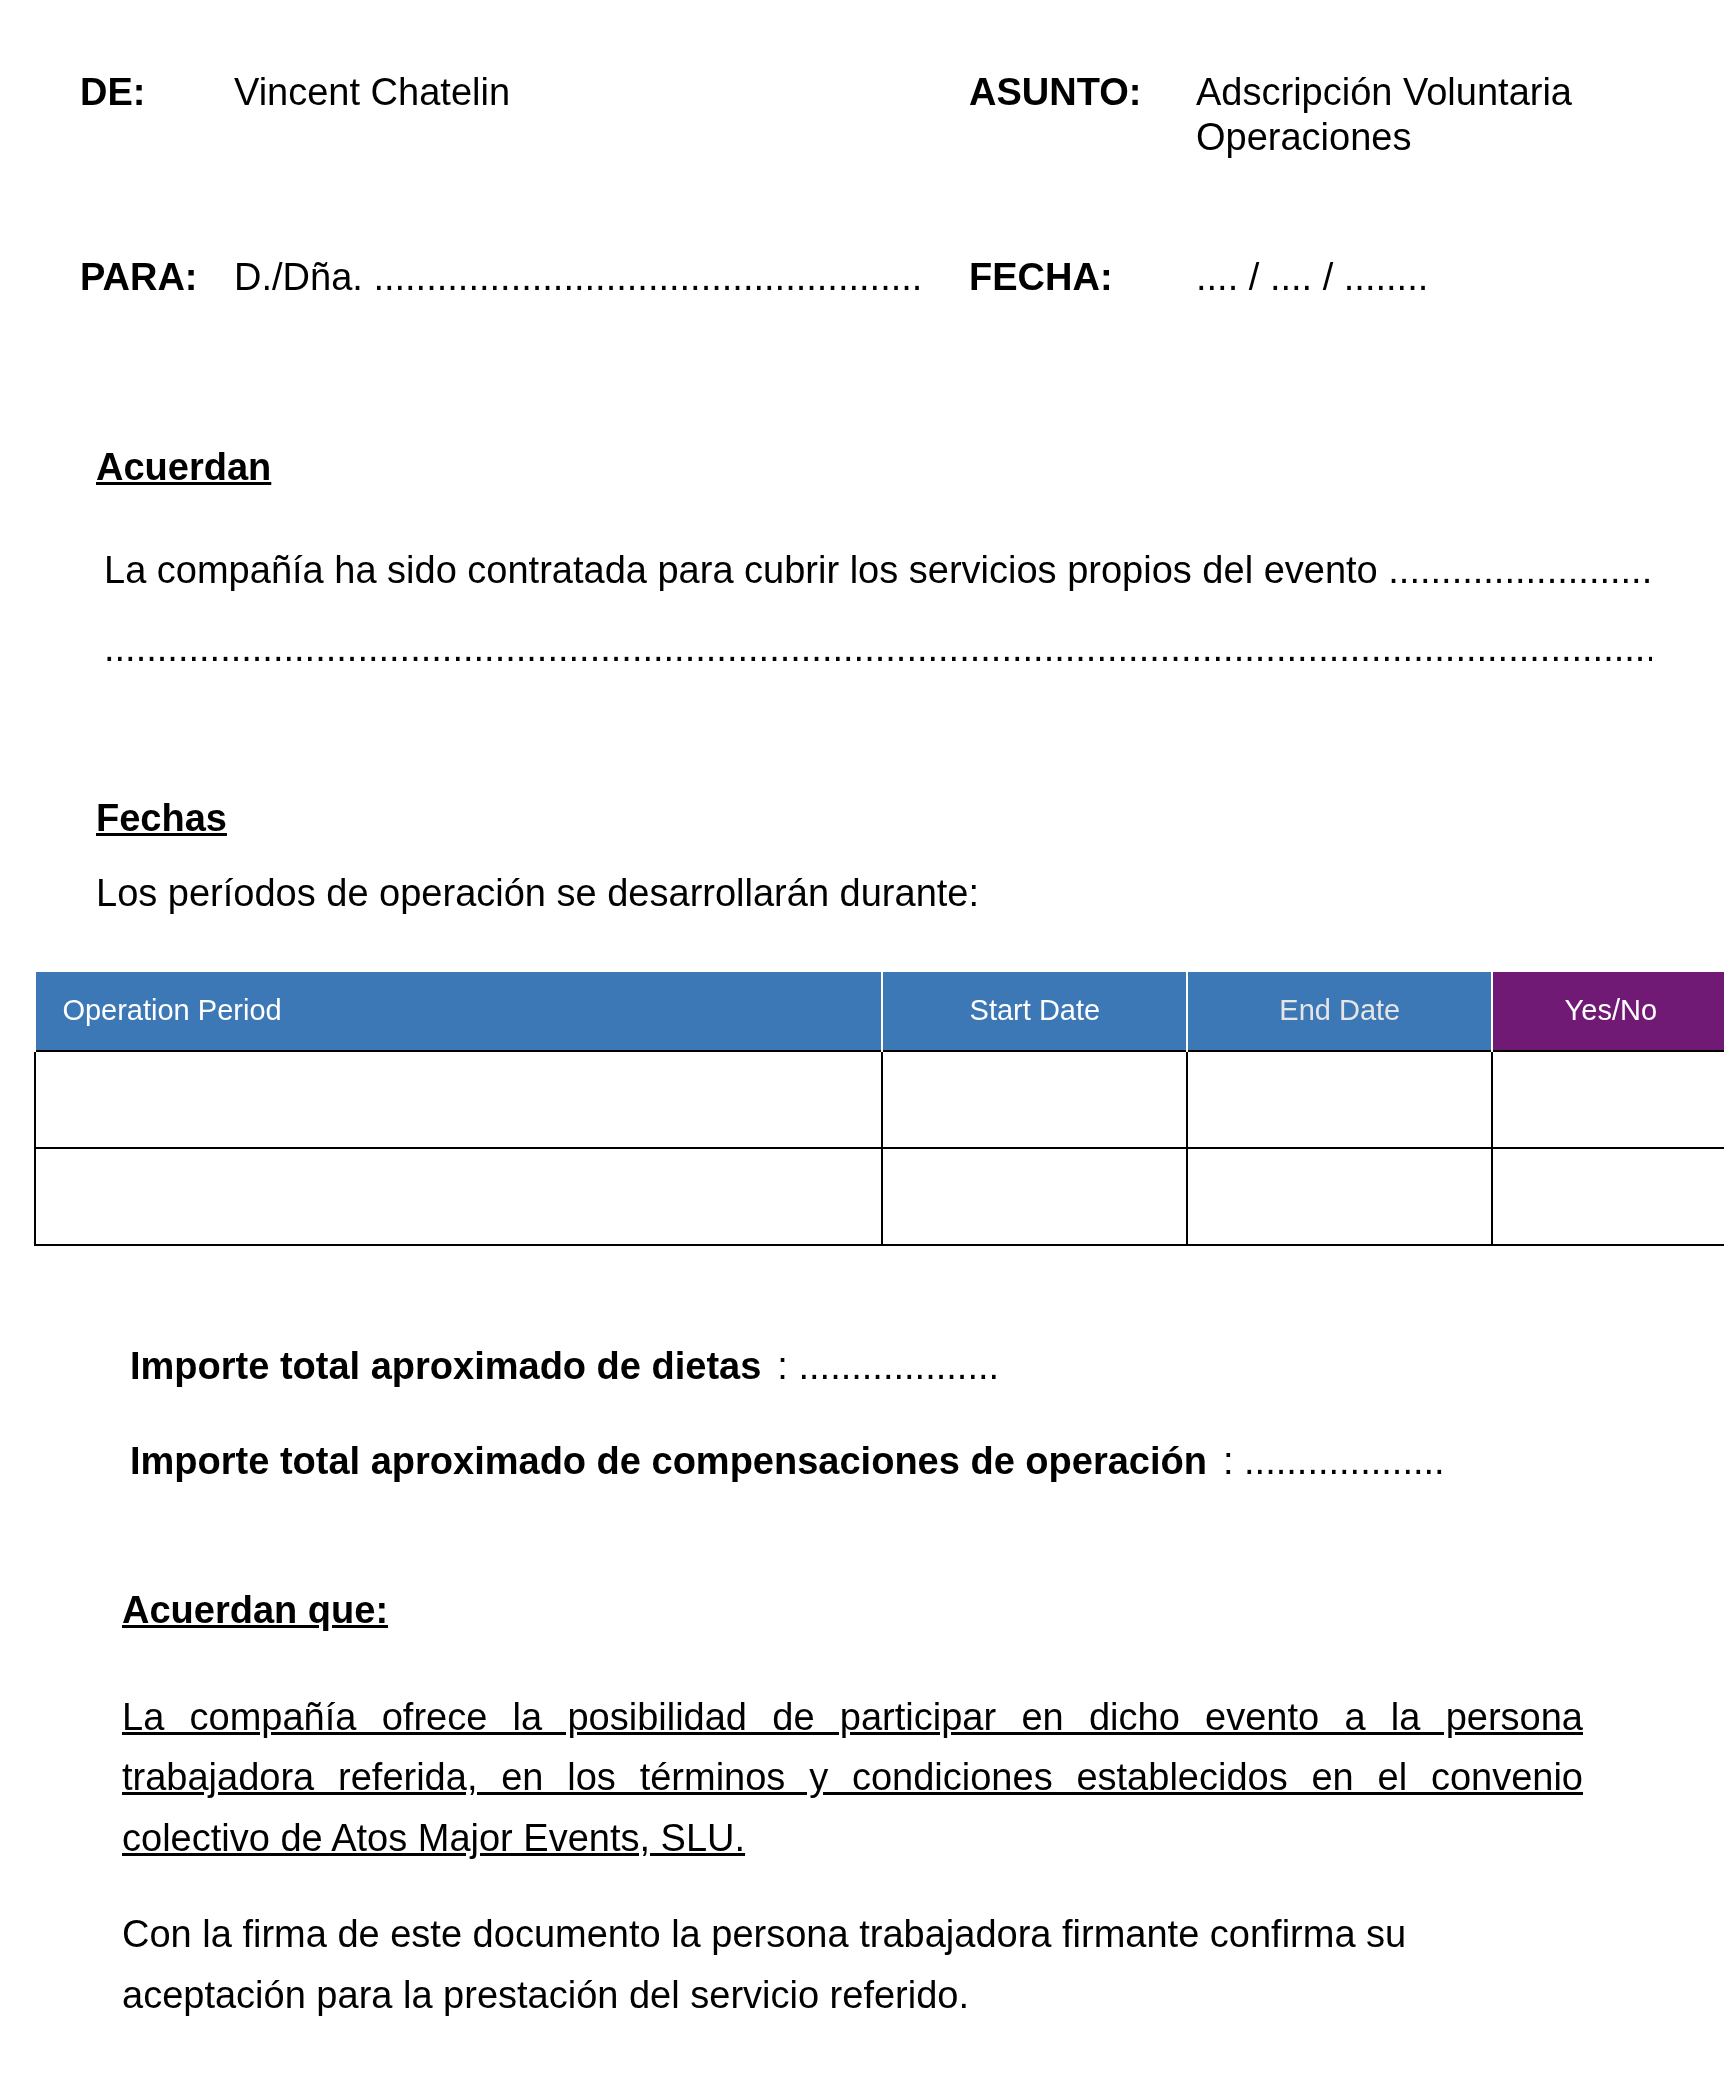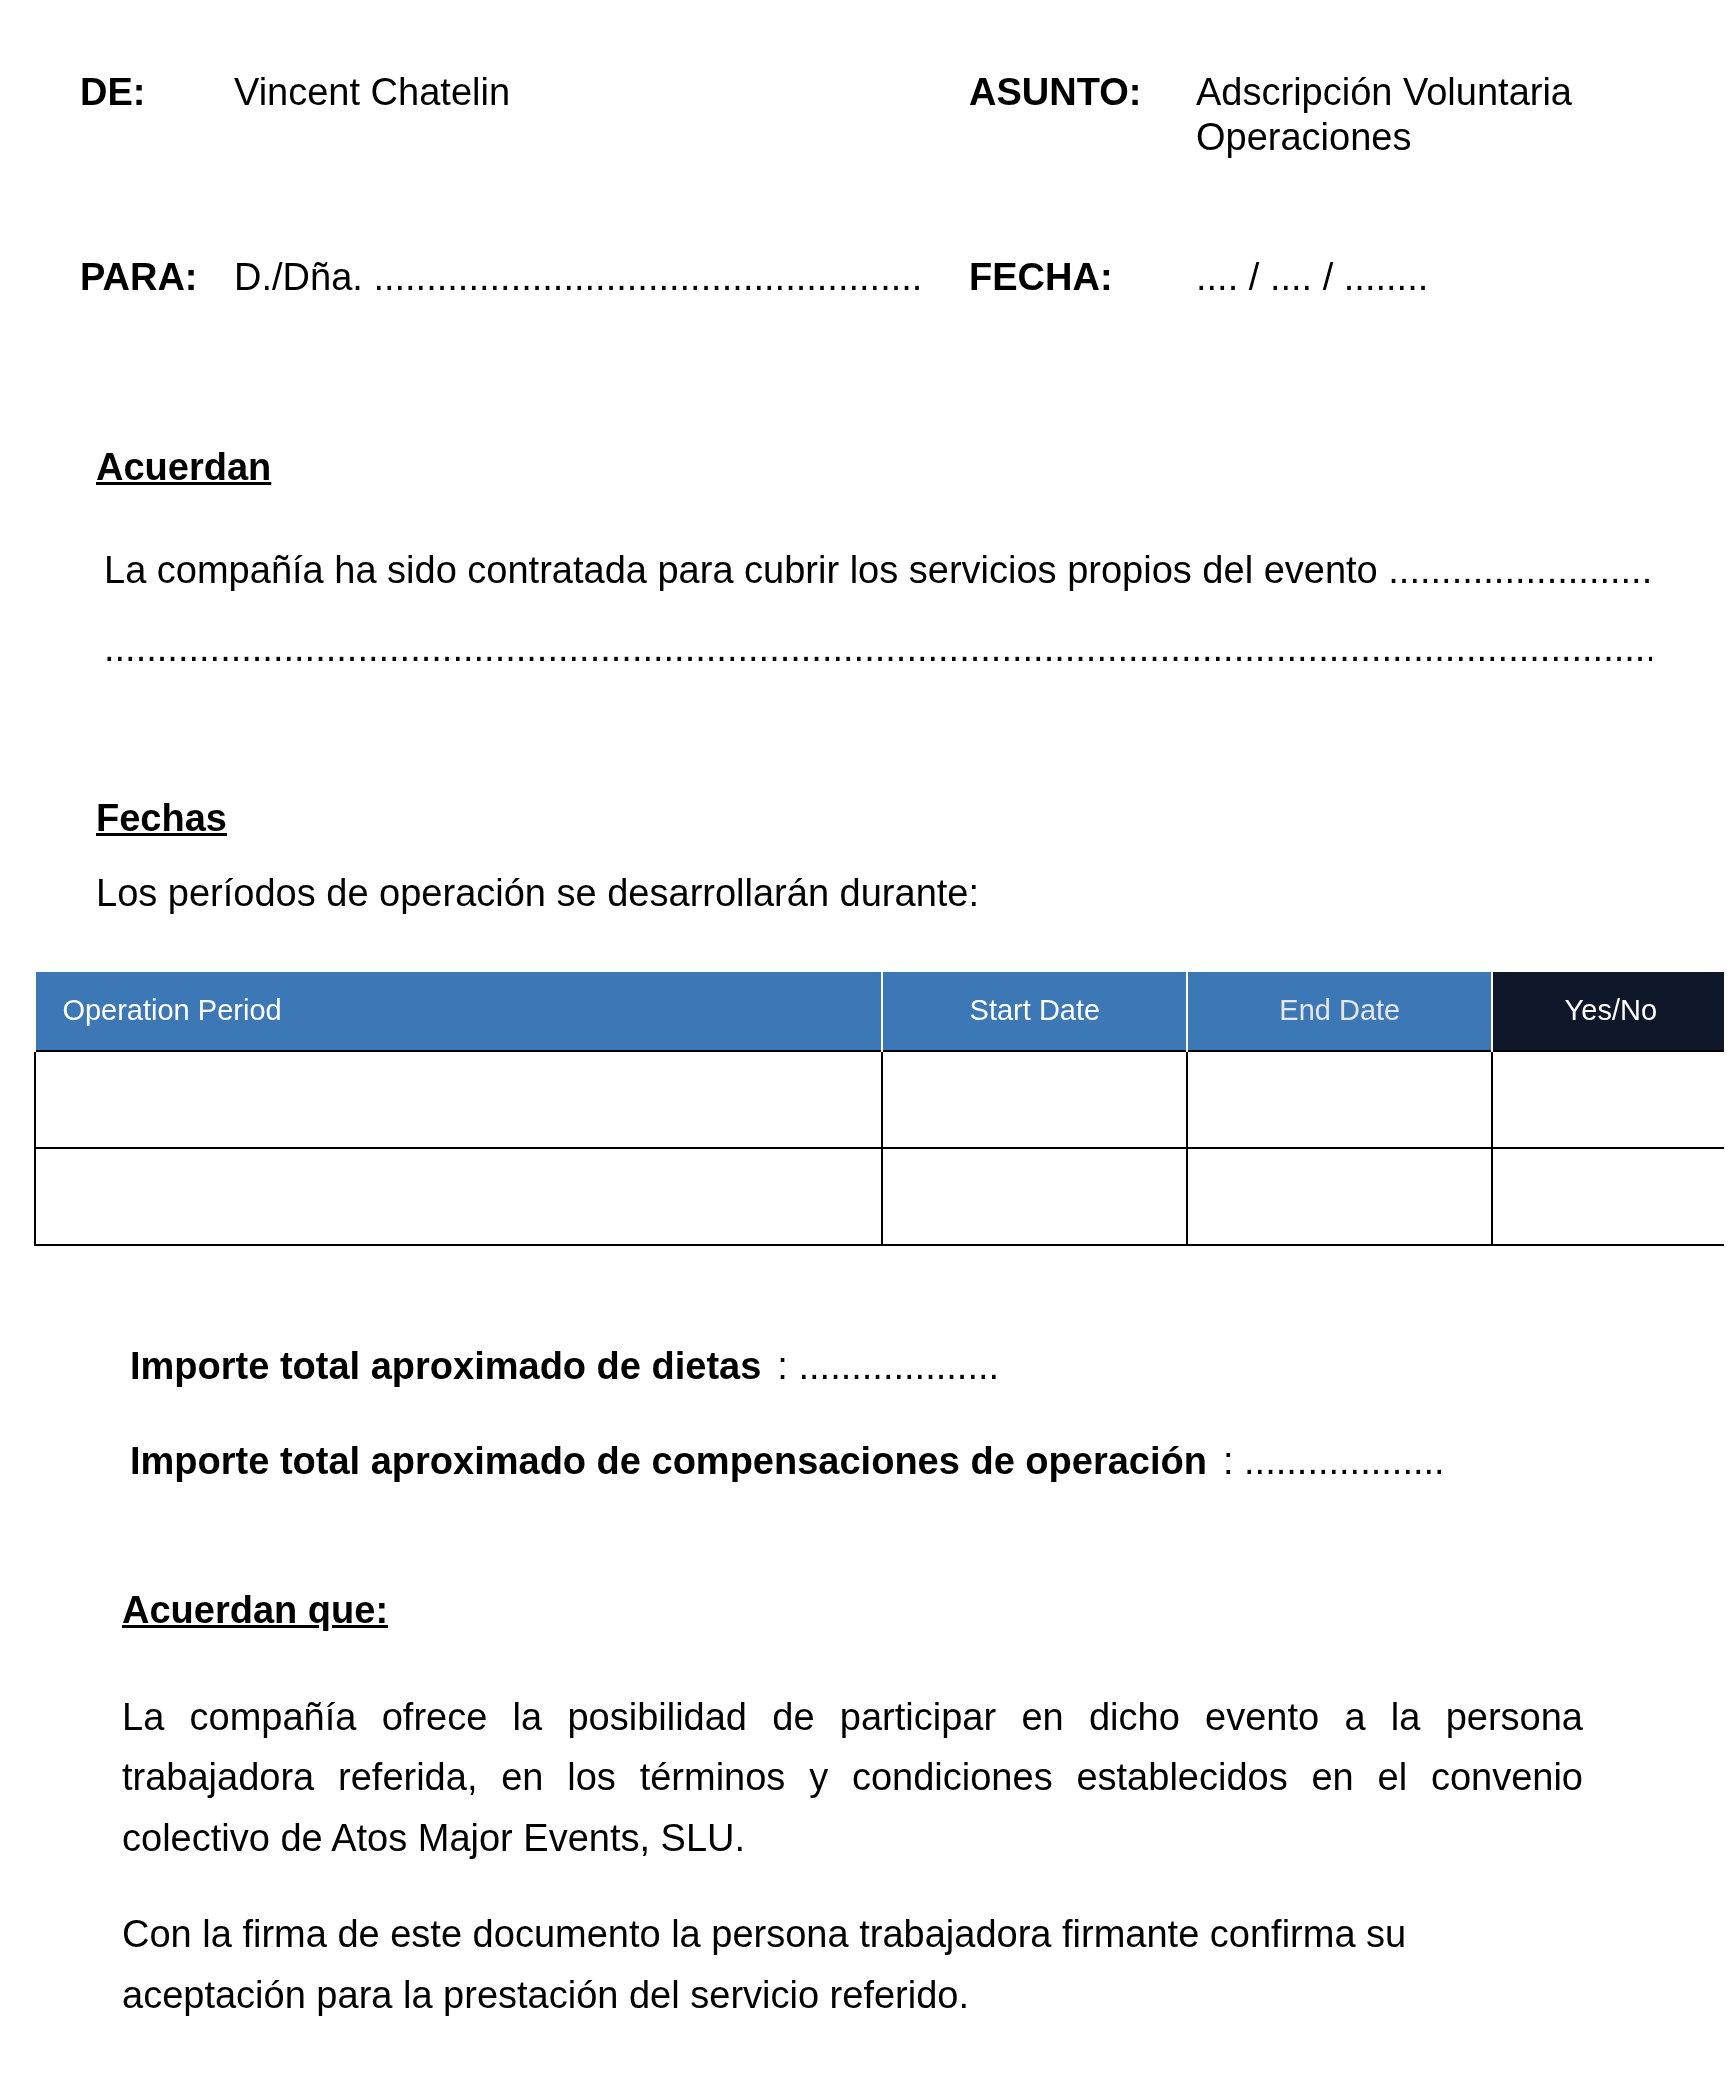--- a/index.html
+++ b/index.html
@@ -58,20 +58,21 @@
   .col-end { width: 18%; }
   .col-yes { width: 14%; }
   .importe-line { margin: 90px 0 0 90px; line-height: 1.2; }
   .importe-line.second { margin-top: 34px; }
   .acuerdan-heading { margin: 87px 0 0 90px; }
   .acuerdan-para1 {
     margin: 37px 12px 0 90px;
     width: 1477px;
     line-height: 1.6;
     text-align: justify;
+    text-decoration: underline;
   }
   .acuerdan-para2 {
     margin: 19px 0 0 90px;
     width: 1477px;
     line-height: 1.6;
     text-align: left;
   }
   .firma-heading { margin: 148px 0 0 90px; }
 </style>
 </head>
@@ -105,21 +106,21 @@
       <col class="col-op">
         <col class="col-start">
         <col class="col-end">
         <col class="col-yes">
     </colgroup>
     <thead>
       <tr>
         <th class="first" style="background: rgb(60, 120, 181); color: rgb(255, 255, 255);">Operation Period</th>
         <th style="background: rgb(60, 120, 181); color: rgb(255, 255, 255);">Start Date</th>
         <th style="background: rgb(60, 120, 181); color: #e5e5e5;">End Date</th>
-        <th style="background: #0f172a; color: rgb(255, 255, 255);">Yes/No</th>
+        <th style="background: #701a75; color: rgb(255, 255, 255);">Yes/No</th>
       </tr>
     </thead>
     <tbody>
       <tr>
         <td></td>
         <td></td>
         <td></td>
         <td></td>
       </tr>
       <tr>

